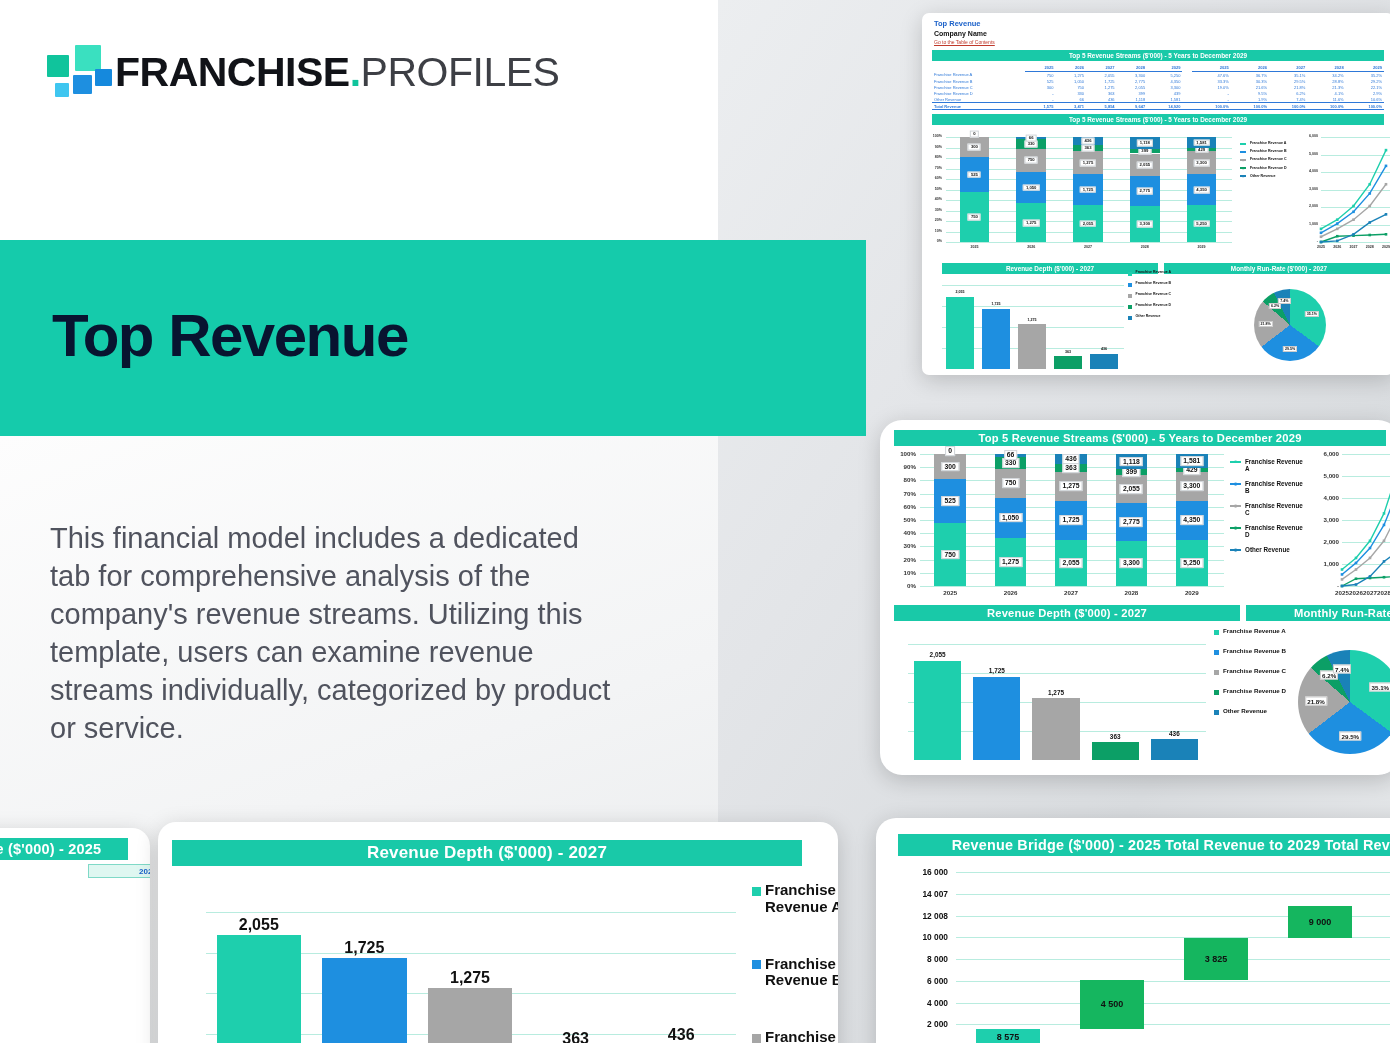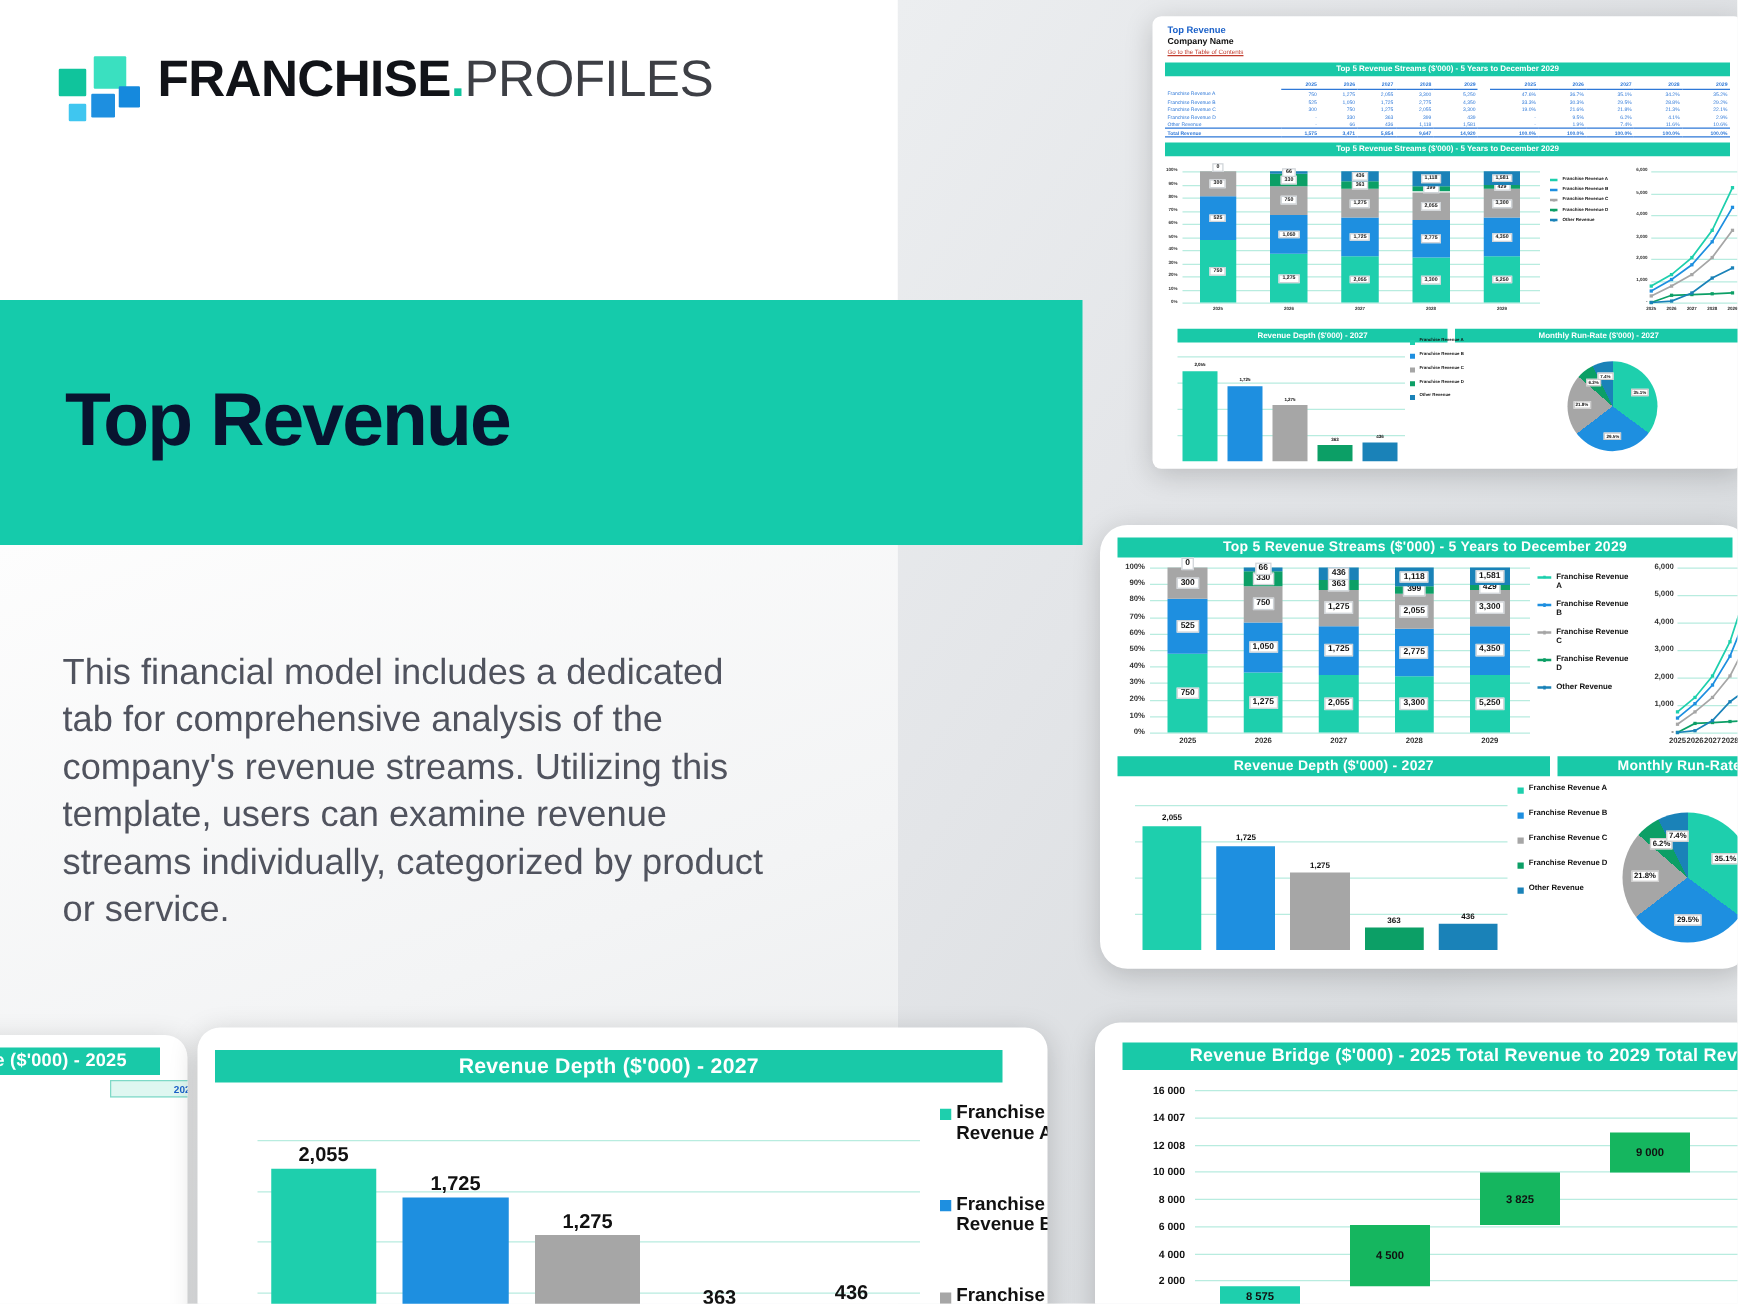--- a/index.html
+++ b/index.html
@@ -19,21 +19,21 @@
   }
   .bg-left-bottom{
     position:absolute;left:0;top:435px;width:718px;height:608px;
     background:linear-gradient(160deg,#fdfdfd 0%,#f3f4f5 55%,#e8eaec 100%);
   }
   .bg-left-top{
     position:absolute;left:0;top:0;width:718px;height:240px;background:#ffffff;
   }
 
   
-  .logo-wrap{position:absolute;left:47px;top:43px;display:flex;align-items:flex-start;gap:21px;}
+  .logo-wrap{position:absolute;left:47px;top:43px;display:flex;align-items:center;gap:10px;}
   .logo-mark{position:relative;width:58px;height:58px;}
   .logo-mark i{position:absolute;display:block;border-radius:1px;}
   .sq1{left:0px; top:12px; width:22px;height:22px;background:#10c49c;}
   .sq2{left:28px;top:2px;  width:26px;height:26px;background:#3ae0c0;}
   .sq3{left:8px; top:40px; width:14px;height:14px;background:#3fc6f0;}
   .sq4{left:26px;top:32px; width:19px;height:19px;background:#1e8fe0;}
   .sq5{left:48px;top:26px; width:17px;height:17px;background:#1589dd;}
   .logo-text{font-size:41px;letter-spacing:-0.5px;white-space:nowrap;line-height:1;}
   .logo-text .b{font-weight:bold;color:#111318;}
   .logo-text .dot{font-weight:bold;color:#10c49c;}

